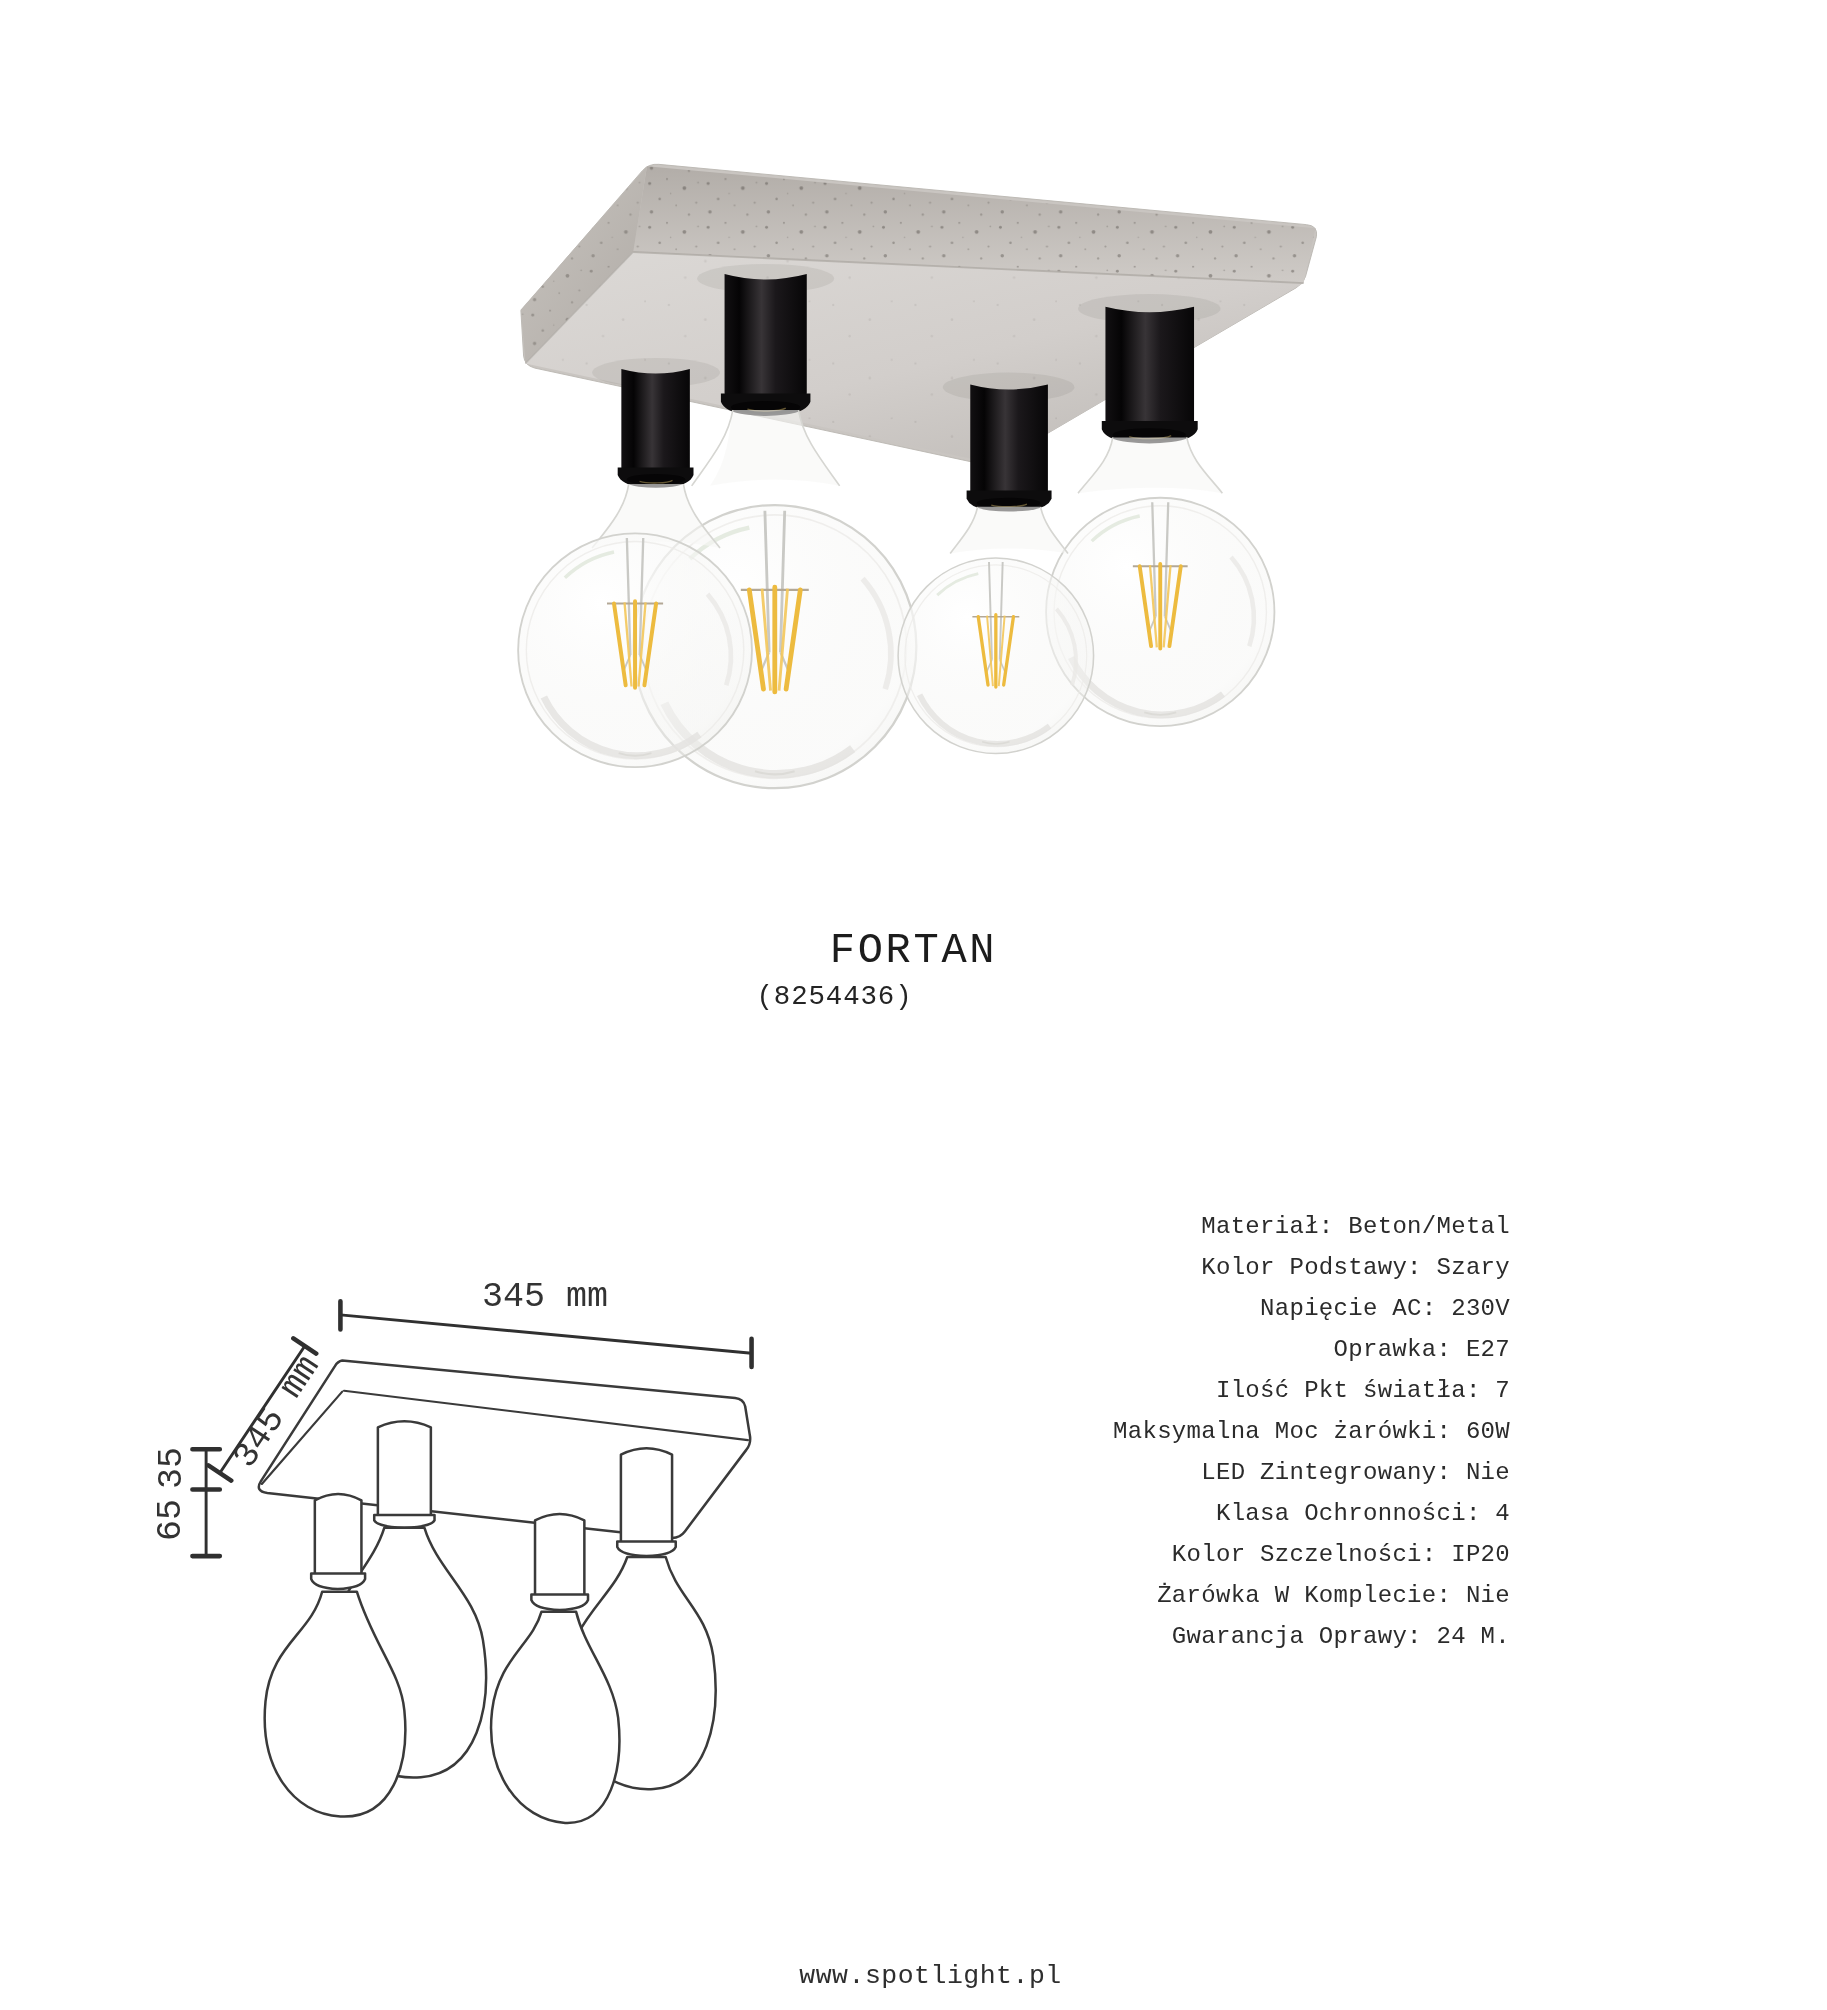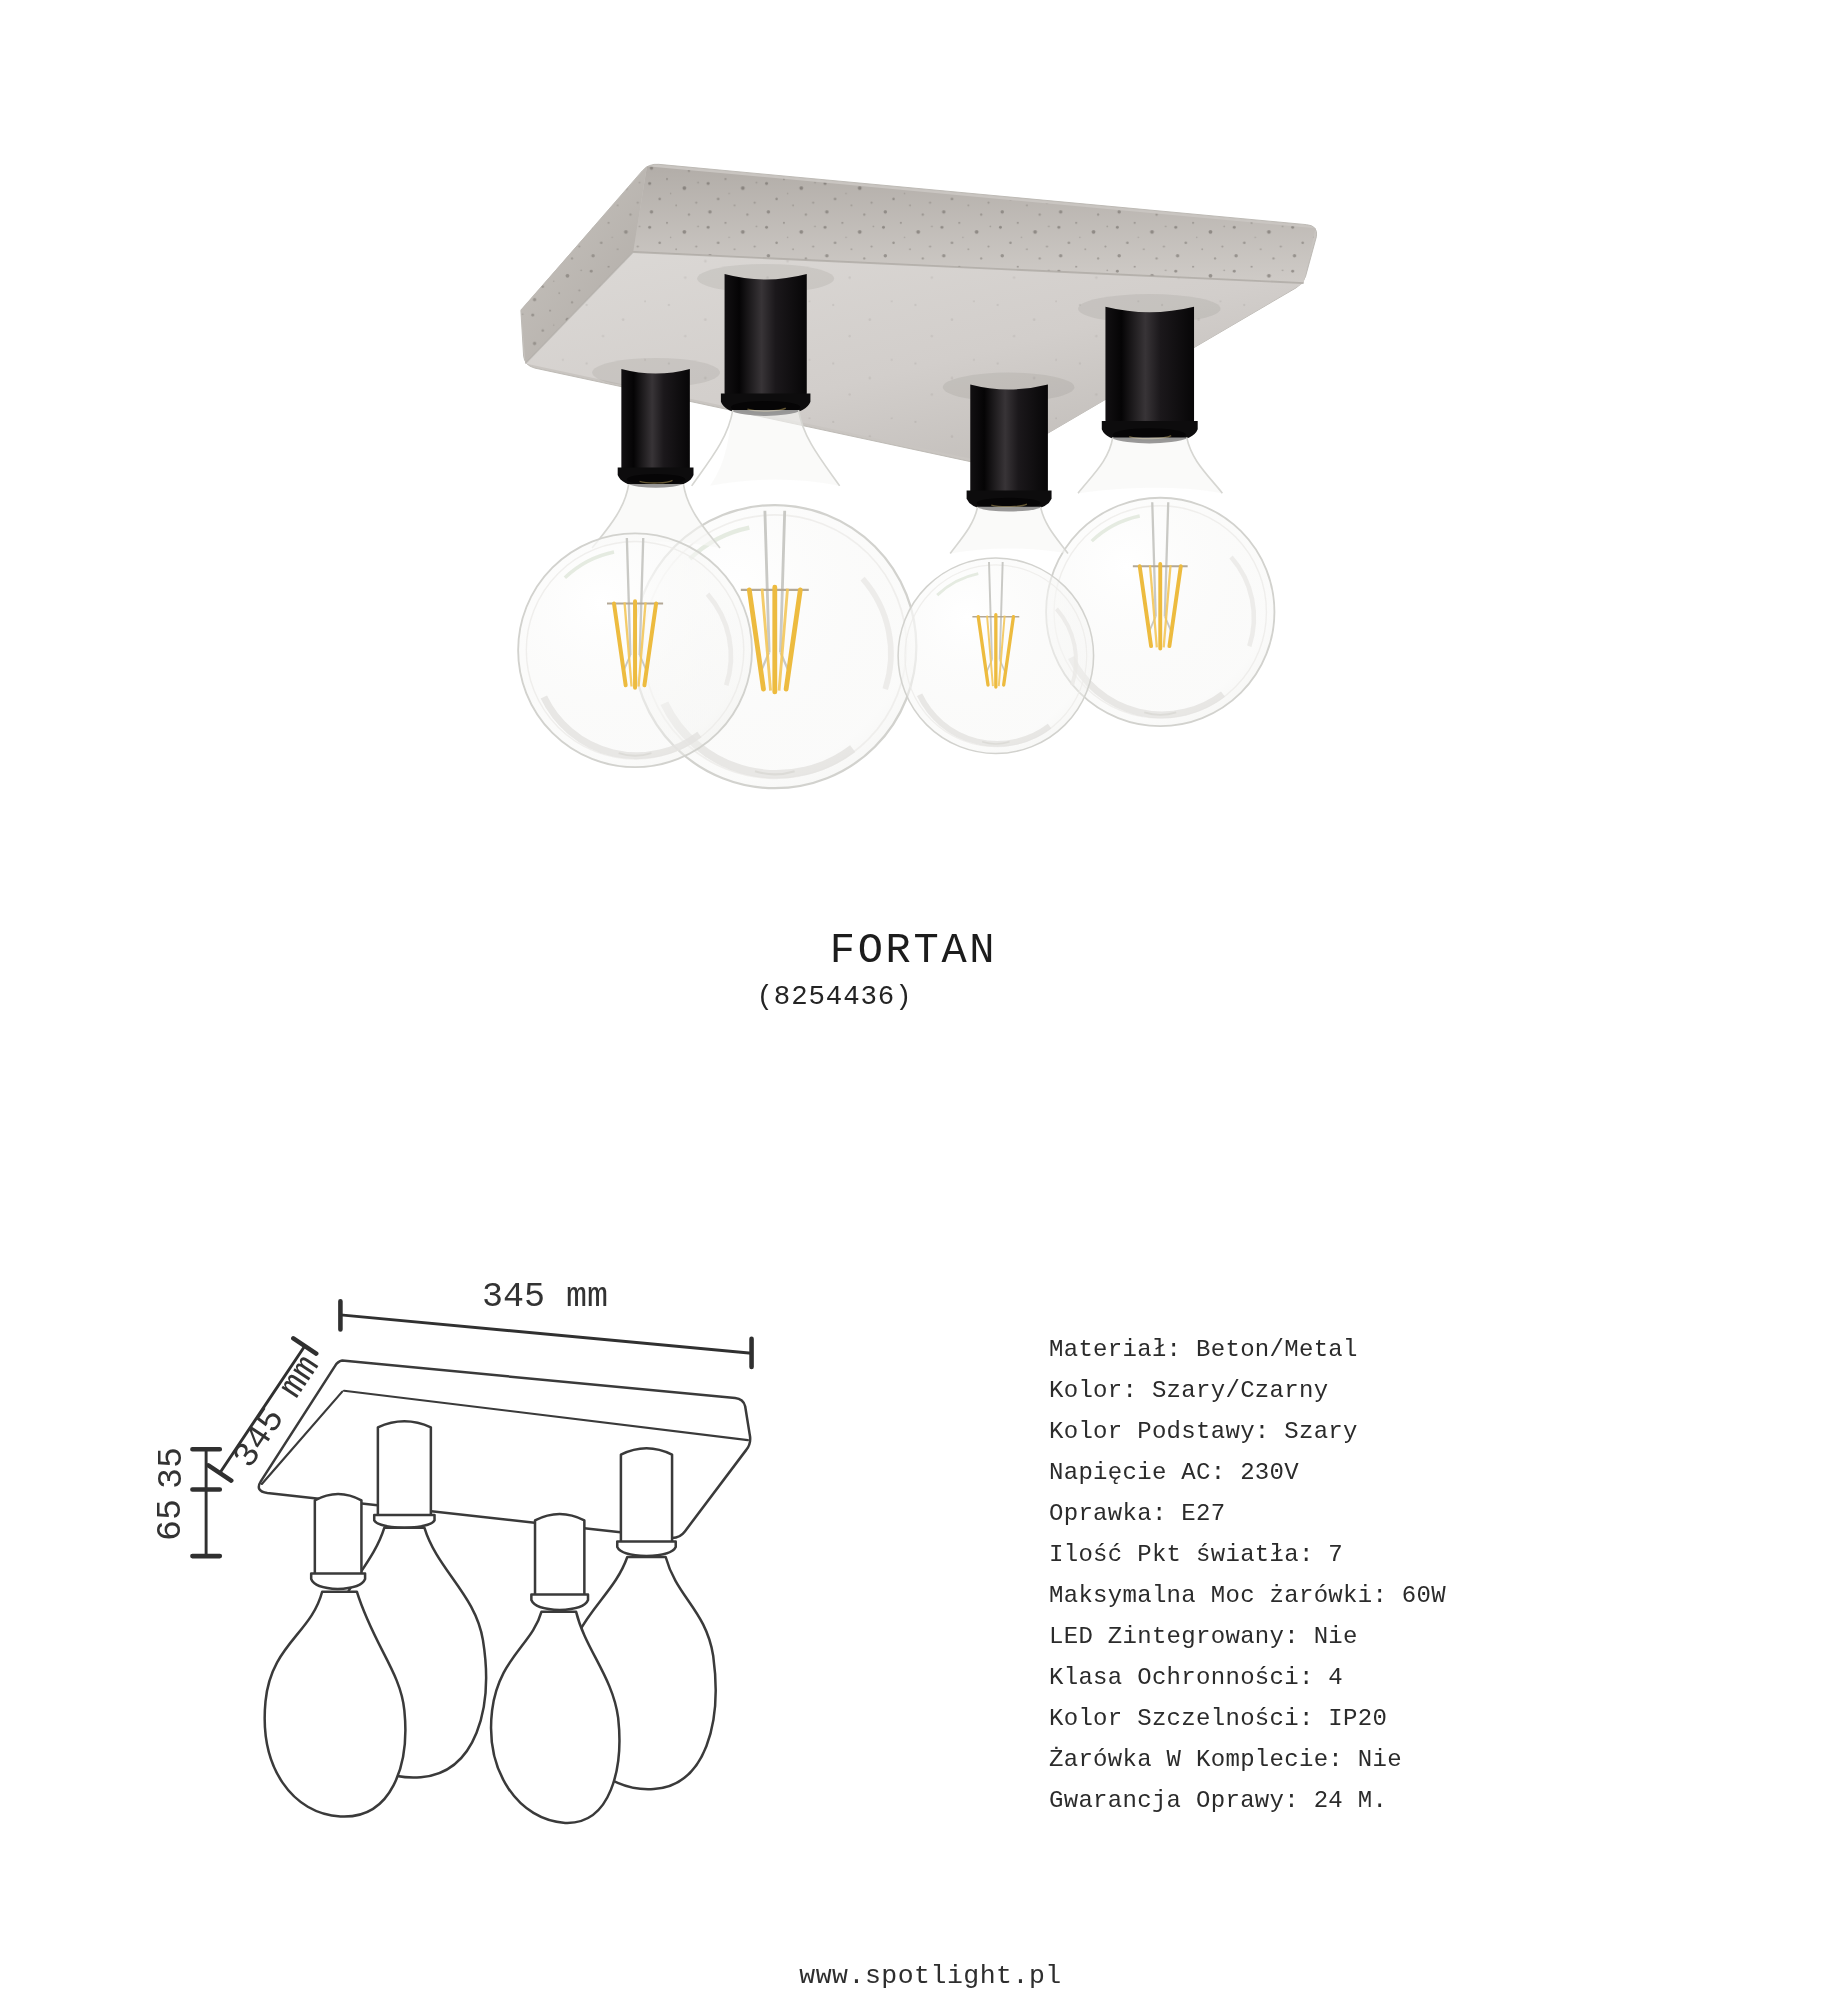--- a/index.html
+++ b/index.html
@@ -23,22 +23,22 @@
   }
   .product-code{
     left:0;top:981px;width:1669px;
     text-align:center;
     font-size:27.4px;font-weight:300;letter-spacing:0.9px;
     color:#242424;
   }
 
   
   .specs{
-    left:1049px;top:1329px;width:461px;
-    text-align:left;
+    left:1049px;top:1206px;width:461px;
+    text-align:right;
   }
   .spec-line{
     font-size:24px;line-height:41px;
     font-weight:400;color:#2b2b2b;letter-spacing:0.3px;
     white-space:nowrap;
   }
 
   
   .dim-label{
     font-size:35px;color:#333;font-weight:400;
@@ -239,21 +239,20 @@
     </g>
   </svg>
 
   <div class="abs dim-label dim-width">345 mm</div>
   <div class="abs dim-label dim-depth">345 mm</div>
   <div class="abs dim-label dim-35">35</div>
   <div class="abs dim-label dim-65">65</div>
 
   <div class="abs specs">
     <div class="spec-line">Materiał: Beton/Metal</div>
-    <div class="spec-line">Kolor: Szary/Czarny</div>
     <div class="spec-line">Kolor Podstawy: Szary</div>
     <div class="spec-line">Napięcie AC: 230V</div>
     <div class="spec-line">Oprawka: E27</div>
     <div class="spec-line">Ilość Pkt światła: 7</div>
     <div class="spec-line">Maksymalna Moc żarówki: 60W</div>
     <div class="spec-line">LED Zintegrowany: Nie</div>
     <div class="spec-line">Klasa Ochronności: 4</div>
     <div class="spec-line">Kolor Szczelności: IP20</div>
     <div class="spec-line">Żarówka W Komplecie: Nie</div>
     <div class="spec-line">Gwarancja Oprawy: 24 M.</div>

